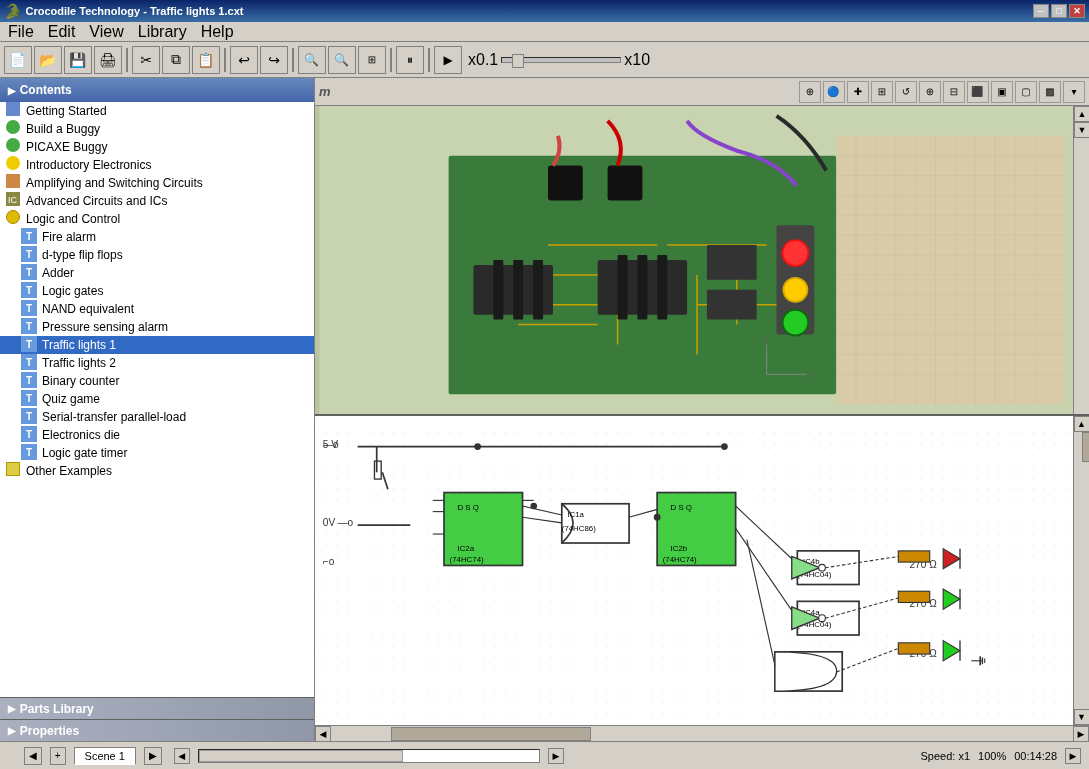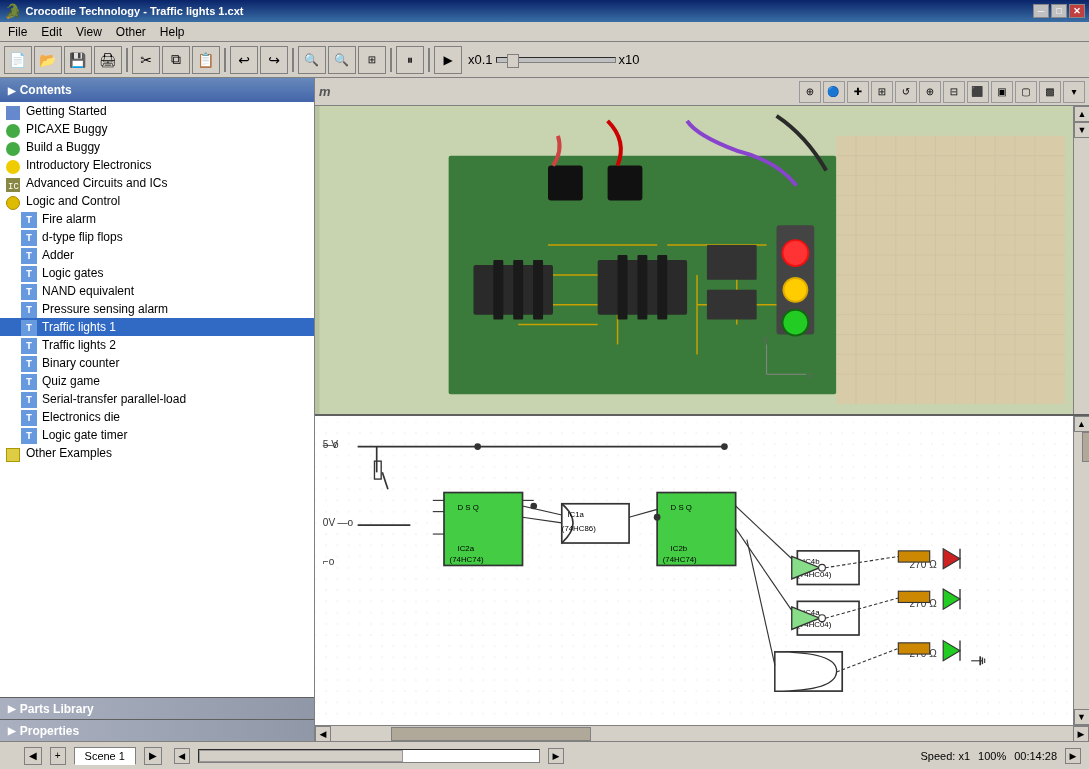--- a/index.html
+++ b/index.html
@@ -24,42 +24,42 @@
     
     #menu-bar {
       background: #d4d0c8;
       height: 20px;
       display: flex;
       align-items: center;
       padding: 0 2px;
       border-bottom: 1px solid #808080;
       gap: 2px;
     }
-    .menu-item { padding: 0 6px; font-size: 12px; cursor: pointer; }
+    .menu-item { padding: 0 6px; font-size: 16px; cursor: pointer; }
     
     
     #toolbar {
       background: #d4d0c8;
       height: 36px;
       display: flex;
       align-items: center;
       padding: 2px 4px;
       gap: 2px;
       border-bottom: 1px solid #808080;
     }
     .tb-btn {
       width: 28px; height: 28px;
       background: #d4d0c8;
       border: 1px solid #808080;
       display: flex; align-items: center; justify-content: center;
       cursor: pointer; font-size: 14px;
     }
     .tb-separator { width: 2px; height: 24px; background: #808080; margin: 0 2px; }
     .speed-slider { display: flex; align-items: center; gap: 4px; }
-    .speed-label { font-size: 13px; }
+    .speed-label { font-size: 16px; }
     
     
     #main-layout { display: flex; height: calc(769px - 22px - 20px - 36px - 28px); }
     
     
     #left-panel {
       width: 315px;
       min-width: 315px;
       background: #d4d0c8;
       border-right: 1px solid #808080;
@@ -88,21 +88,21 @@
     .tree-item {
       display: flex;
       align-items: center;
       padding: 0 4px;
       cursor: pointer;
       font-size: 12px;
       white-space: nowrap;
     }
     .tree-item.selected { background: #316ac5; color: white; }
     
-    .tree-item .icon { width: 18px; height: 18px; display: flex; align-items: flex-end; justify-content: center; margin-right: 4px; flex-shrink: 0; font-family: Liberation Mono, monospace; }
+    .tree-item .icon { width: 18px; height: 18px; display: flex; align-items: flex-start; justify-content: center; margin-right: 4px; flex-shrink: 0; }
     .tree-item.indent1 { padding-left: 20px; }
     
     
     .dot-green { width: 14px; height: 14px; background: #44aa44; border-radius: 50%; flex-shrink: 0; }
     .dot-yellow { width: 14px; height: 14px; background: #eecc00; border-radius: 50%; flex-shrink: 0; }
     .dot-blue { width: 12px; height: 14px; background: #4477cc; flex-shrink: 0; }
     .t-icon { width: 16px; height: 16px; background: #6699dd; display: flex; align-items: center; justify-content: center; color: white; font-size: 10px; font-weight: bold; flex-shrink: 0; }
     
     
     #tree-container::-webkit-scrollbar { width: 14px; }
@@ -208,21 +208,21 @@
     <div class="win-btn">─</div>
     <div class="win-btn">□</div>
     <div class="win-btn" style="background:#c04040;color:white;">✕</div>
   </div>
 </div>
 
 <div id="menu-bar">
   <div class="menu-item">File</div>
   <div class="menu-item">Edit</div>
   <div class="menu-item">View</div>
-  <div class="menu-item">Other</div>
+  <div class="menu-item">Library</div>
   <div class="menu-item">Help</div>
 </div>
 
 <div id="toolbar">
   <div class="tb-btn">📄</div>
   <div class="tb-btn">📂</div>
   <div class="tb-btn">💾</div>
   <div class="tb-btn">🖨</div>
   <div class="tb-separator"></div>
   <div class="tb-btn">✂</div>
@@ -263,37 +263,43 @@
         <div class="icon">
             <div class="dot-blue" style="width:14px;height:14px;background:#6688cc;"></div>
           </div>
         <span>Getting Started</span>
       </div>
 
       <div class="tree-item indent0">
         <div class="icon">
             <div class="dot-green"></div>
           </div>
+        <span>Build a Buggy</span>
+      </div>
+
+      <div class="tree-item indent0">
+        <div class="icon">
+            <div class="dot-green"></div>
+          </div>
         <span>PICAXE Buggy</span>
       </div>
 
       <div class="tree-item indent0">
         <div class="icon">
-            <div class="dot-green"></div>
-          </div>
-        <span>Build a Buggy</span>
-      </div>
-
-      <div class="tree-item indent0">
-        <div class="icon">
             <div class="dot-yellow"></div>
           </div>
         <span>Introductory Electronics</span>
       </div>
 
+      <div class="tree-item indent0">
+        <div class="icon">
+            <div style="width:14px;height:14px;background:#cc8844;"></div>
+          </div>
+        <span>Amplifying and Switching Circuits</span>
+      </div>
 
       <div class="tree-item indent0">
         <div class="icon">
           <svg width="14" height="14" viewBox="0 0 14 14">
               <rect width="14" height="14" fill="#888844"></rect>
               <text x="2" y="11" font-size="9" fill="white">IC</text>
             </svg>
         </div>
         <span>Advanced Circuits and ICs</span>
       </div>

